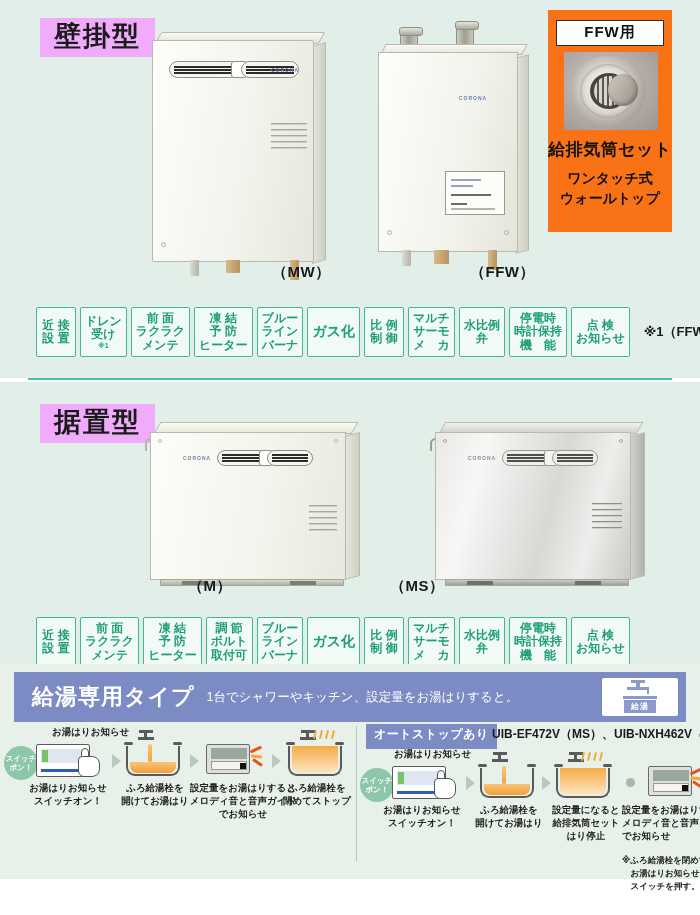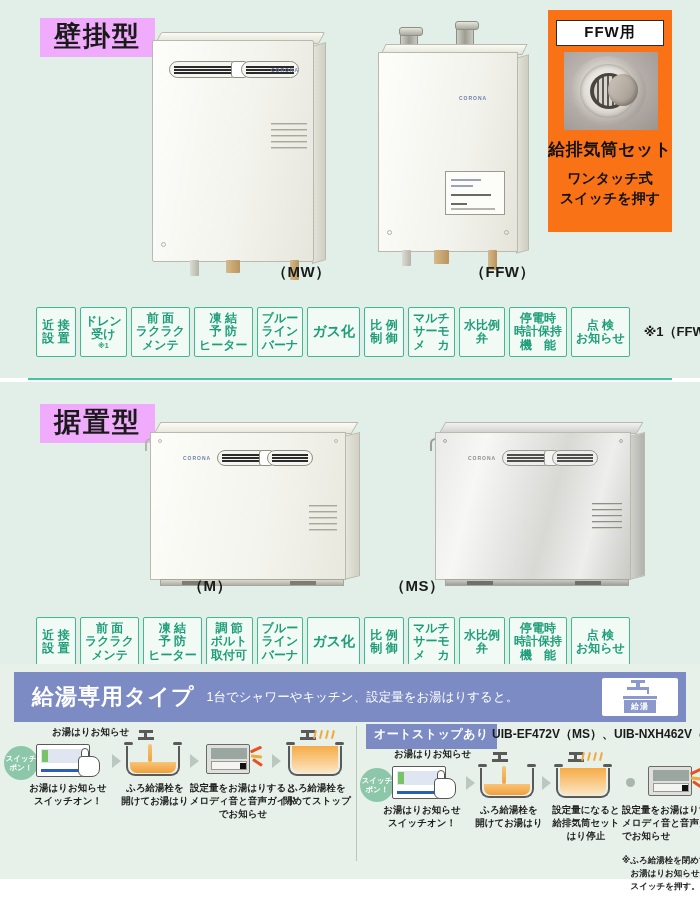--- a/index.html
+++ b/index.html
@@ -418,21 +418,21 @@
     <div class="ffw-chip">FFW用</div>
     <div class="wt-photo">
       <div class="wt-ring" style="left:6px; top:4px; width:76px; height:70px; background:radial-gradient(circle at 46% 44%, #efeeea 0%, #d3cfc9 40%, #a9a29c 72%, #8d8680 100%);"></div>
       <div class="wt-ring" style="left:16px; top:12px; width:56px; height:54px; background:radial-gradient(circle at 44% 42%, #fbfaf7 0%, #ddd9d3 55%, #b0a9a2 100%); box-shadow:inset 0 0 4px #8d8680;"></div>
       <div class="wt-ring" style="left:26px; top:21px; width:38px; height:36px; background:#4a443f;"></div>
       <div class="wt-ring" style="left:30px; top:24px; width:30px; height:30px; background:repeating-linear-gradient(90deg,#d9d4ce 0 3px,#5c5651 3px 5px); border-radius:50%;"></div>
       <div class="wt-ring" style="left:44px; top:22px; width:30px; height:32px; background:linear-gradient(120deg,#cfc7bd,#9c9289); border-radius:50% 50% 50% 50%; box-shadow:inset -2px -2px 4px #7e756c;"></div>
     </div>
     <div class="ffw-cap" style="top:128px;">給排気筒セット</div>
     <div class="ffw-cap2" style="top:160px;">ワンタッチ式</div>
-    <div class="ffw-cap2" style="top:180px;">スイッチを押す</div>
+    <div class="ffw-cap2" style="top:180px;">ウォールトップ</div>
   </div>
 
   <div class="badge-row" id="badge-row-wall" style="left:36px; top:307px;">
       <div class="badge">
         <span class="l1">近 接</span>
         <span class="l2">設 置</span>
       </div>
       <div class="badge">
         <span class="l1">ドレン</span>
         <span class="l2">受け</span>

